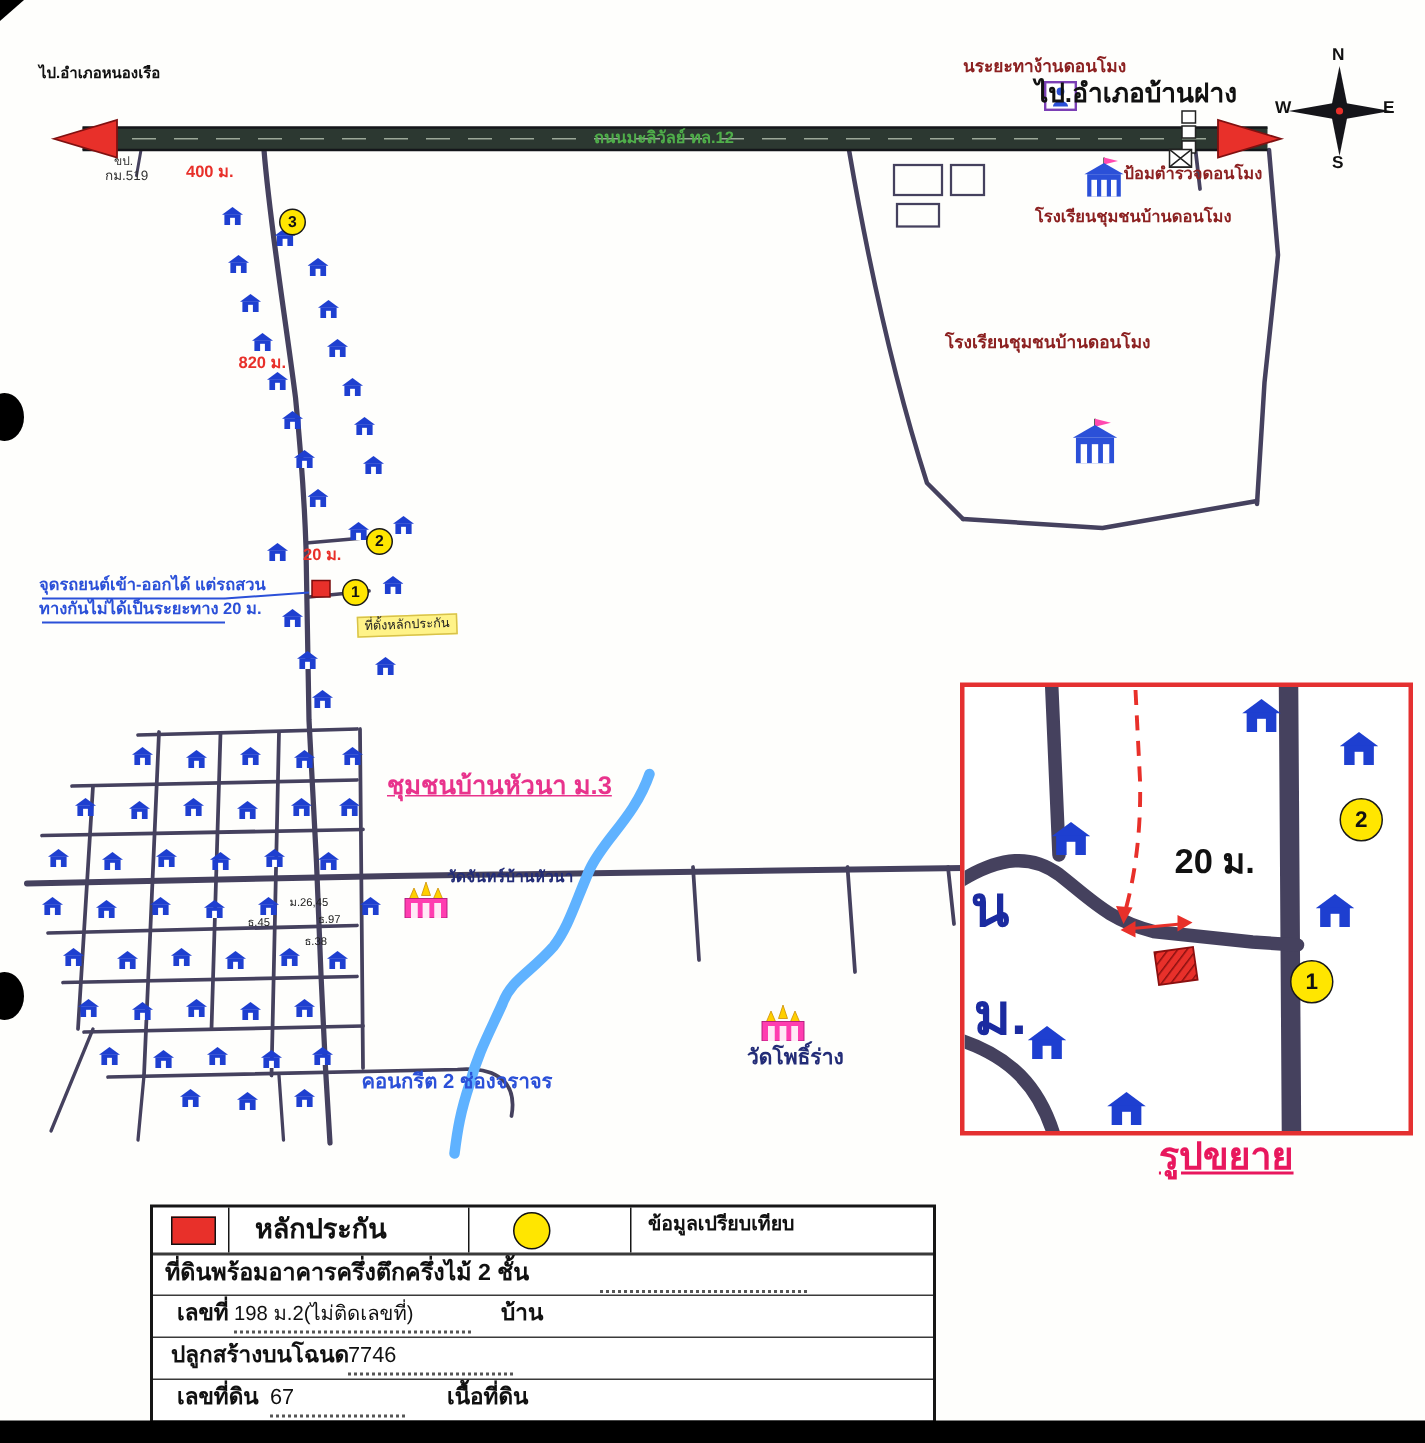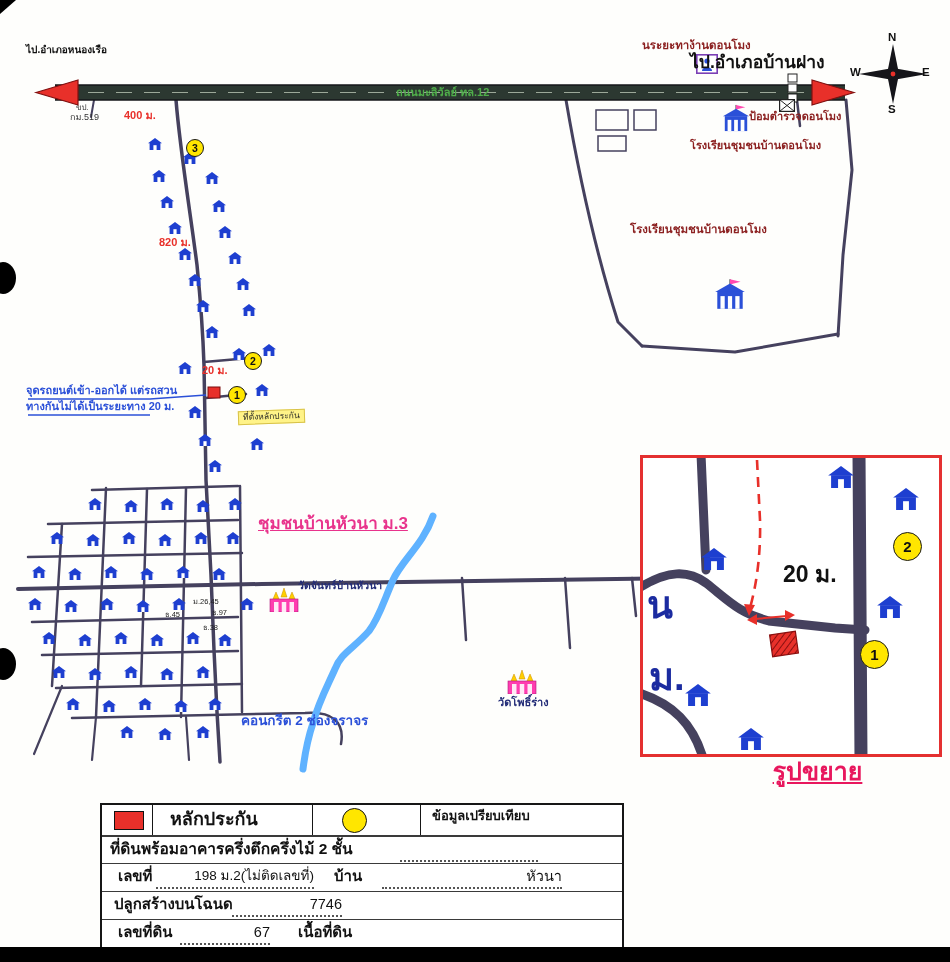--- a/index.html
+++ b/index.html
@@ -2,21 +2,21 @@
 <html><head>
 <meta charset="utf-8">
 <style>
   html,body{margin:0;padding:0;background:#e9e9e9;}
   .page{position:relative;width:950px;height:962px;background:#fefefc;overflow:hidden;
         font-family:"Liberation Sans",sans-serif;}
   .t{position:absolute;white-space:nowrap;line-height:1.15;color:#111;
      font-family:"Liberation Sans",sans-serif;}
   .badge{position:absolute;background:#ffe600;border:1.6px solid #1a1a1a;border-radius:50%;
          display:flex;align-items:center;justify-content:center;font-weight:700;color:#111;z-index:5;}
-  .dotval{position:absolute;border-bottom:2px dotted #555;text-align:right;}
+  .dotval{position:absolute;border-bottom:2px dotted #555;text-align:left;}
   .rowline{position:absolute;left:0;width:100%;border-top:1.5px solid #3a3a3a;}
   .vline{position:absolute;top:0;height:30px;border-left:1.8px solid #161616;}
   svg{display:block;}
 </style>
 </head>
 <body>
 
 <svg aria-hidden="true" style="position:absolute;width:0;height:0;overflow:hidden" xmlns="http://www.w3.org/2000/svg" xmlns:xlink="http://www.w3.org/1999/xlink">
   <defs>
     <symbol id="sym-house" viewBox="0 0 14 12">
@@ -213,21 +213,21 @@
   <div class="t" style="left:690px;top:139px;font-size:11px;font-weight:700;color:#8c2121;z-index:2">โรงเรียนชุมชนบ้านดอนโมง</div>
   <div class="t" style="left:630px;top:223px;font-size:11.5px;font-weight:700;color:#8c2121;z-index:2">โรงเรียนชุมชนบ้านดอนโมง</div>
   <div class="t" style="left:124px;top:109px;font-size:11px;font-weight:700;color:#e8302a;z-index:2">400 ม.</div>
   <div class="t" style="left:159px;top:236px;font-size:11px;font-weight:700;color:#e8302a;z-index:2">820 ม.</div>
   <div class="t" style="left:202px;top:364px;font-size:11px;font-weight:700;color:#e8302a;z-index:2">20 ม.</div>
   <div class="t" style="left:26px;top:384px;font-size:11px;font-weight:700;color:#2b50d8;z-index:2">จุดรถยนต์เข้า-ออกได้ แต่รถสวน</div>
   <div class="t" style="left:26px;top:400px;font-size:11px;font-weight:700;color:#2b50d8;z-index:2">ทางกันไม่ได้เป็นระยะทาง 20 ม.</div>
   <div class="t" style="left:238px;top:410px;font-size:8.5px;color:#222;background:#fff388;padding:1px 4px;border:0.5px solid #d8c24a;transform:rotate(-2deg);z-index:2">ที่ตั้งหลักประกัน</div>
   <div class="t" style="left:258px;top:514px;font-size:17px;font-weight:700;color:#e8338c;text-decoration:underline;z-index:2">ชุมชนบ้านหัวนา ม.3</div>
   <div class="t" style="left:298px;top:579px;font-size:10.5px;font-weight:700;color:#232c77;z-index:2">วัดจันทร์บ้านหัวนา</div>
-  <div class="t" style="left:498px;top:696px;font-size:11px;font-weight:700;color:#232c77;z-index:2">วัดโพธิ์ร่าง</div>
+  <div class="t" style="left:498px;top:696px;font-size:14px;font-weight:700;color:#232c77;z-index:2">วัดโพธิ์ร่าง</div>
   <div class="t" style="left:241px;top:713px;font-size:13.5px;font-weight:700;color:#2b50d8;z-index:2">คอนกรีต 2 ช่องจราจร</div>
   <div class="t" style="left:193px;top:598px;font-size:7.5px;color:#222;z-index:2">ม.26,45</div>
   <div class="t" style="left:165px;top:611px;font-size:7.5px;color:#222;z-index:2">ธ.45</div>
   <div class="t" style="left:212px;top:609px;font-size:7.5px;color:#222;z-index:2">ธ.97</div>
   <div class="t" style="left:203px;top:624px;font-size:7.5px;color:#222;z-index:2">ธ.38</div>
 
   <div class="t" style="left:888px;top:31px;font-size:11.5px;font-weight:700;z-index:2">N</div>
   <div class="t" style="left:850px;top:66px;font-size:11.5px;font-weight:700;z-index:2">W</div>
   <div class="t" style="left:922px;top:66px;font-size:11.5px;font-weight:700;z-index:2">E</div>
   <div class="t" style="left:888px;top:103px;font-size:11.5px;font-weight:700;z-index:2">S</div>
@@ -303,21 +303,20 @@
     <div class="t" style="left:68px;top:4px;font-size:18px;font-weight:700">หลักประกัน</div>
     <div style="position:absolute;left:240px;top:3px;width:23px;height:23px;background:#ffe600;border:1.6px solid #111;border-radius:50%"></div>
     <div class="t" style="left:330px;top:4px;font-size:13px;font-weight:700">ข้อมูลเปรียบเทียบ</div>
 
     <div class="t" style="left:8px;top:35px;font-size:15.5px;font-weight:700">ที่ดินพร้อมอาคารครึ่งตึกครึ่งไม้ 2 ชั้น</div>
     <div class="dotval" style="left:298px;top:37px;width:138px;height:18px"></div>
 
     <div class="t" style="left:16px;top:62px;font-size:15px;font-weight:700">เลขที่</div>
     <div class="dotval t" style="left:54px;top:60px;width:158px;height:22px;line-height:22px;font-size:13.5px;white-space:nowrap">198 ม.2(ไม่ติดเลขที่)</div>
     <div class="t" style="left:232px;top:62px;font-size:15px;font-weight:700">บ้าน</div>
-    <div class="dotval t" style="left:280px;top:60px;width:180px;height:22px;line-height:22px;font-size:14.5px">หัวนา</div>
 
     <div class="t" style="left:12px;top:90px;font-size:15px;font-weight:700">ปลูกสร้างบนโฉนด</div>
     <div class="dotval t" style="left:130px;top:88px;width:110px;height:22px;line-height:22px;font-size:14.5px">7746</div>
 
     <div class="t" style="left:16px;top:118px;font-size:15px;font-weight:700">เลขที่ดิน</div>
     <div class="dotval t" style="left:78px;top:116px;width:90px;height:22px;line-height:22px;font-size:14.5px">67</div>
     <div class="t" style="left:196px;top:118px;font-size:15px;font-weight:700">เนื้อที่ดิน</div>
   </div>
 
   <div style="position:absolute;left:0;top:0;width:16px;height:14px;background:#000;

